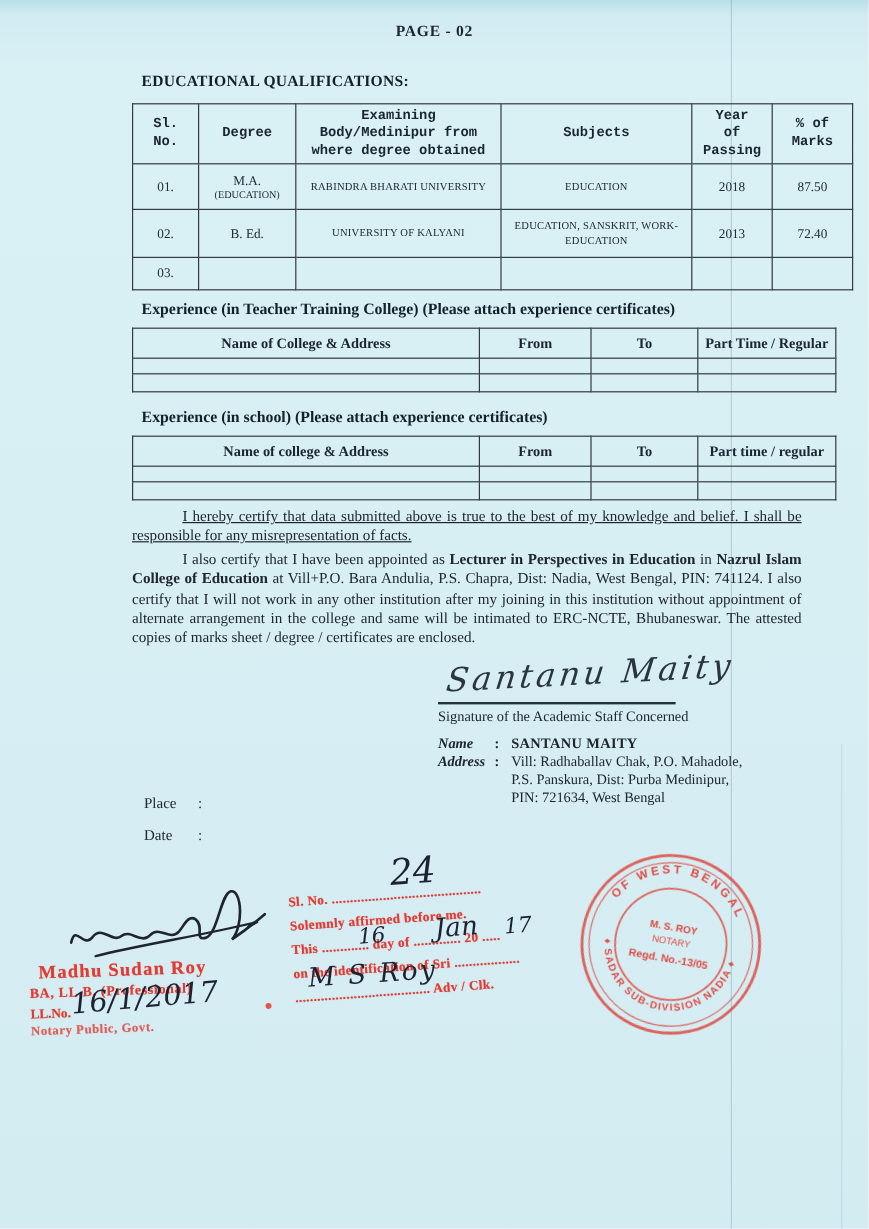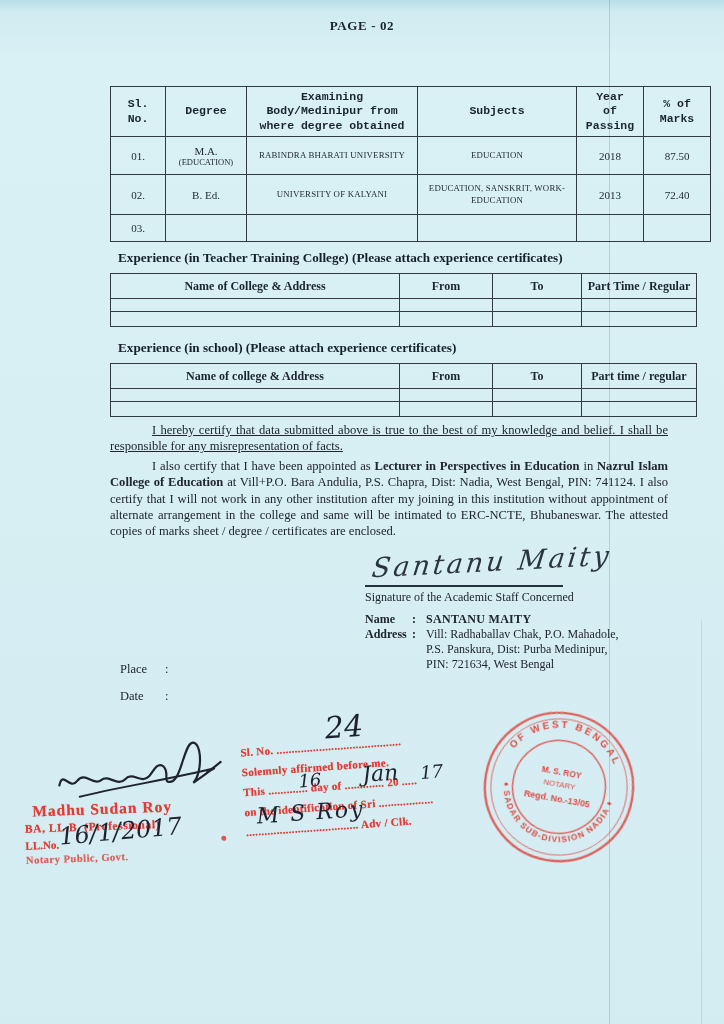--- a/index.html
+++ b/index.html
@@ -32,21 +32,21 @@
   .t-exp .er1{height:13px;} .t-exp .er2{height:15px;}
   .para{position:absolute;left:110px;width:558px;font-size:12.6px;line-height:1.3;text-align:justify;text-indent:42px;color:#20262e;}
   .p1{top:422px;text-decoration:underline;} .p2{top:458px;}
   .bold{font-weight:bold;}
   .hand{font-family:"DejaVu Serif",serif;font-style:italic;color:#1d2130;}
   .sig-script{position:absolute;left:372px;top:546px;font-size:27px;letter-spacing:3px;transform:rotate(-3deg) skewX(-10deg);color:#2b3540;}
   .sig-line{position:absolute;left:365px;top:585px;width:198px;height:2px;background:#223240;}
   .sig-caption{position:absolute;left:365px;top:590px;font-size:12px;color:#20262e;}
   .id-block{position:absolute;left:365px;top:612px;font-size:12px;line-height:15px;color:#20262e;}
   .id-row{display:flex;}
-  .id-lbl{font-weight:bold;width:47px;}
+  .id-lbl{font-weight:bold;width:47px;font-style:italic;}
   .id-col{width:14px;font-weight:bold;}
   .id-val{max-width:240px;}
   .id-name{font-weight:bold;letter-spacing:.3px;}
   .pd-row{position:absolute;left:120px;font-size:12.5px;color:#20262e;}
   .pl{top:662px;} .dt{top:689px;}
   .pd-lbl{display:inline-block;width:45px;}
   .stamp-red{color:#e23b31;font-weight:bold;text-shadow:0 0 .7px rgba(226,59,49,.65);}
   .stamp-left{position:absolute;left:22px;top:733px;width:218px;height:140px;transform:rotate(-2deg);}
   .sl-name{position:absolute;left:10px;top:66px;font-size:15.5px;letter-spacing:1px;}
   .sl-l2{position:absolute;left:2px;top:86px;font-size:11.5px;letter-spacing:.6px;}
@@ -69,20 +69,21 @@
 </style>
 </head>
 <body>
 
 <div class="page">
   <div class="fold-a"></div>
   <div class="fold-b"></div>
 
   <div class="page-header">PAGE - 02</div>
 
+  <div class="sec-title t-qual-title">EDUCATIONAL QUALIFICATIONS:</div>
 
   <table class="t1">
     <tbody>
         <tr class="hrow">
       <th style="width:48px">Sl.
 No.</th>
       <th style="width:74px">Degree</th>
       <th style="width:164px">Examining
 Body/Medinipur from
 where degree obtained</th>

